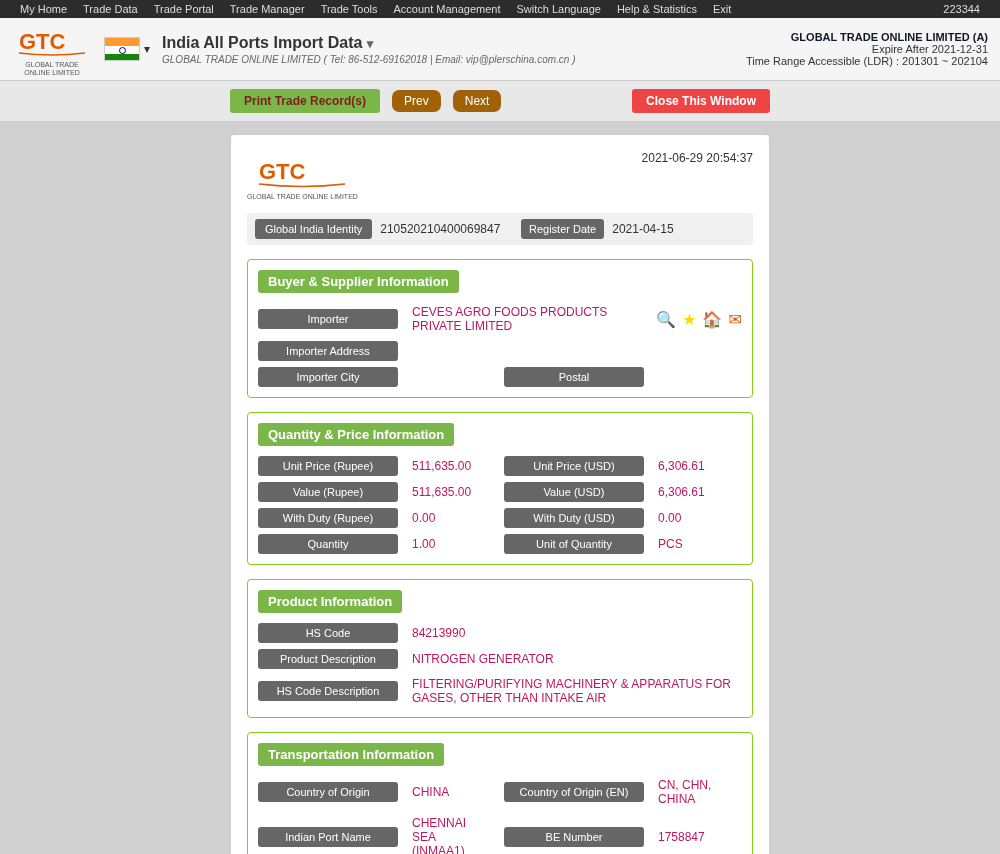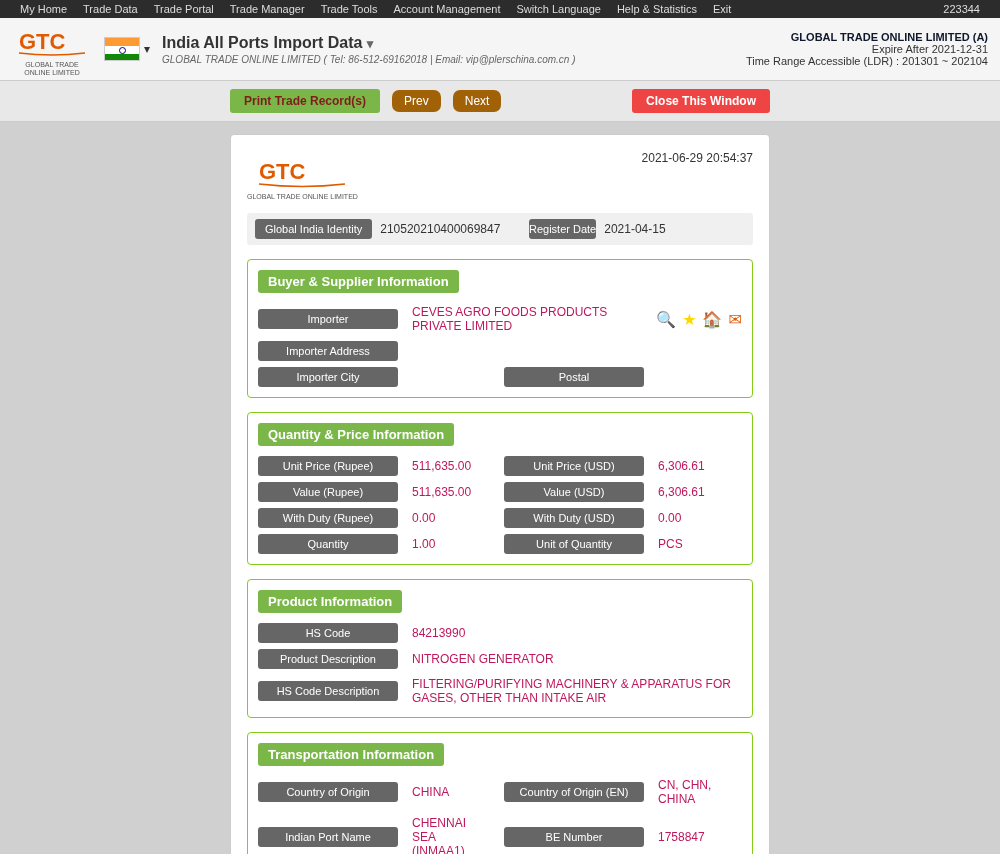--- a/index.html
+++ b/index.html
@@ -41,21 +41,21 @@
 
     
     .card-header { display: flex; justify-content: space-between; align-items: flex-start; margin-bottom: 12px; }
     .card-logo { display: flex; flex-direction: column; align-items: center; }
     .card-timestamp { font-size: 12px; color: #333; }
 
     
     .identity-row { display: flex; align-items: center; gap: 8px; background: #f0f0f0; padding: 6px 8px; border-radius: 3px; margin-bottom: 14px; }
     .label-btn { background: #666; color: #fff; padding: 4px 10px; border-radius: 3px; font-size: 11px; white-space: nowrap; }
     .value-text { font-size: 12px; color: #333; flex: 1; }
-    .register-label { background: #666; color: #fff; padding: 4px 0; border-radius: 3px; font-size: 11px; white-space: nowrap; }
+    .register-label { background: #666; color: #fff; padding: 4px 8px; border-radius: 3px; font-size: 11px; white-space: nowrap; }
 
     
     .section-header { background: #7ab648; color: #fff; padding: 4px 10px; border-radius: 3px; font-size: 13px; font-weight: bold; margin-bottom: 10px; display: inline-block; }
 
     
     .section { border: 1px solid #84cc16; border-radius: 4px; padding: 10px; margin-bottom: 14px; }
 
     
     .grid-row { display: flex; gap: 8px; margin-bottom: 6px; align-items: center; }
     .grid-row:last-child { margin-bottom: 0; }

